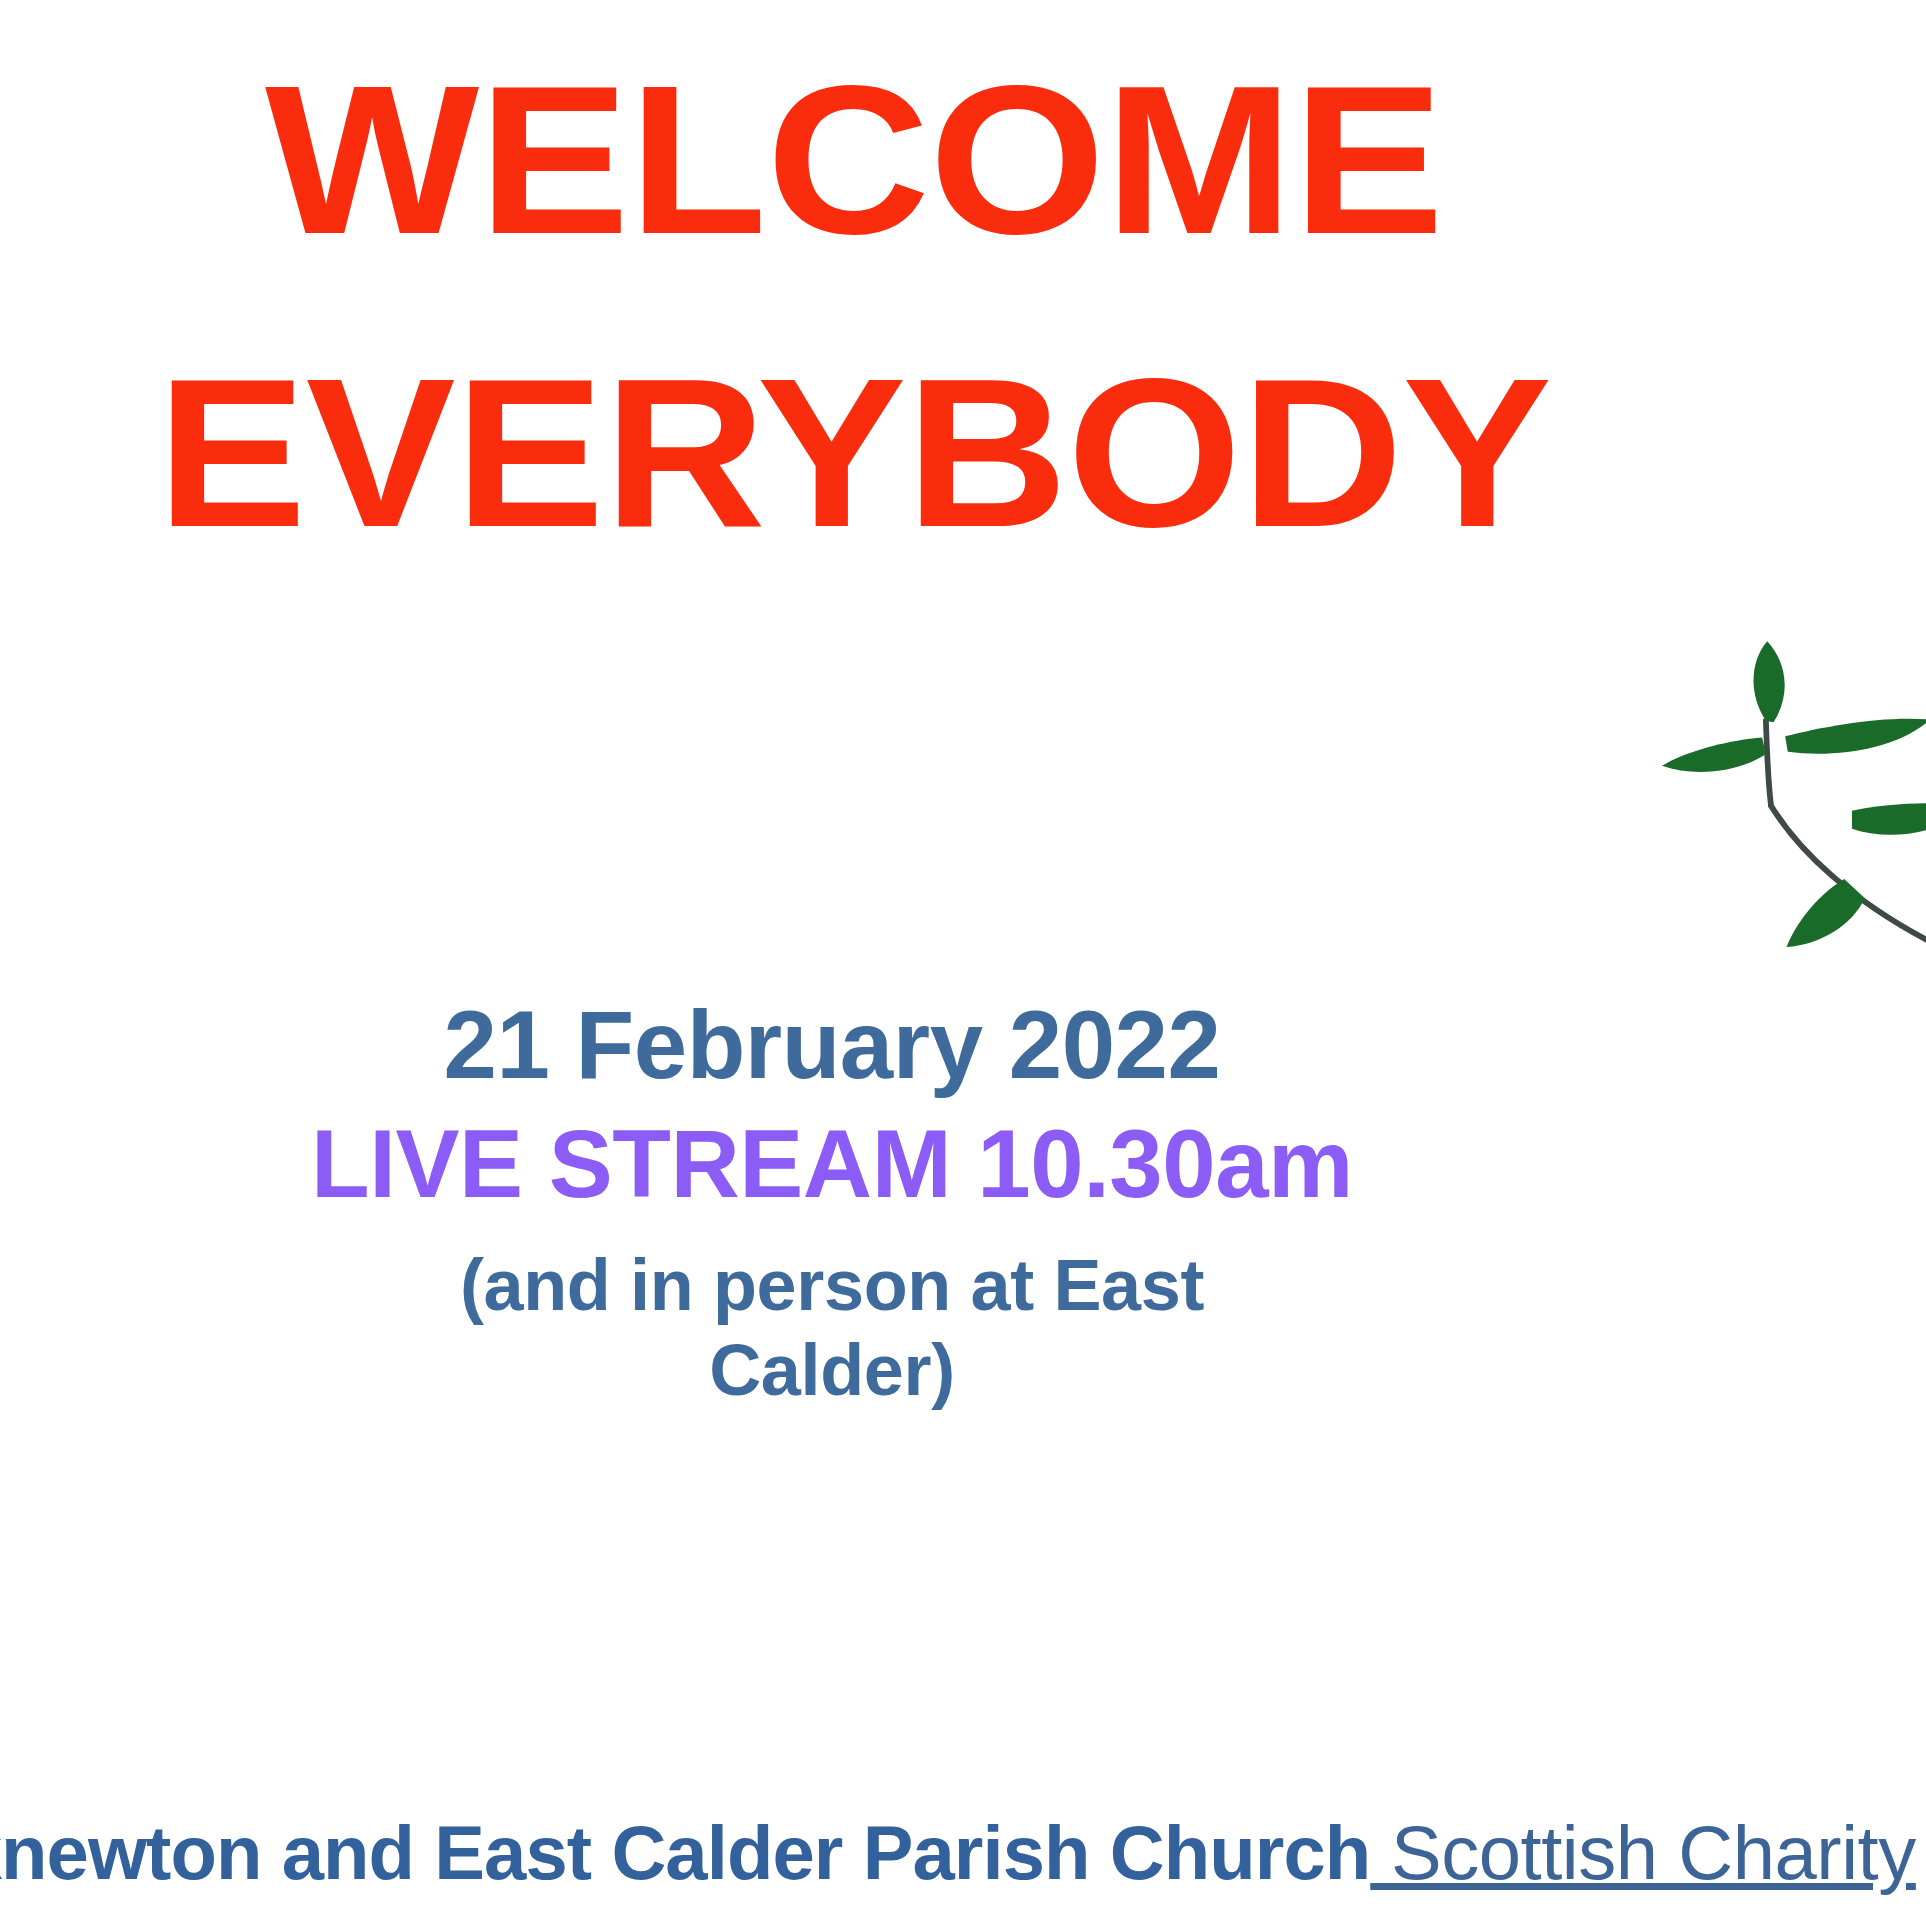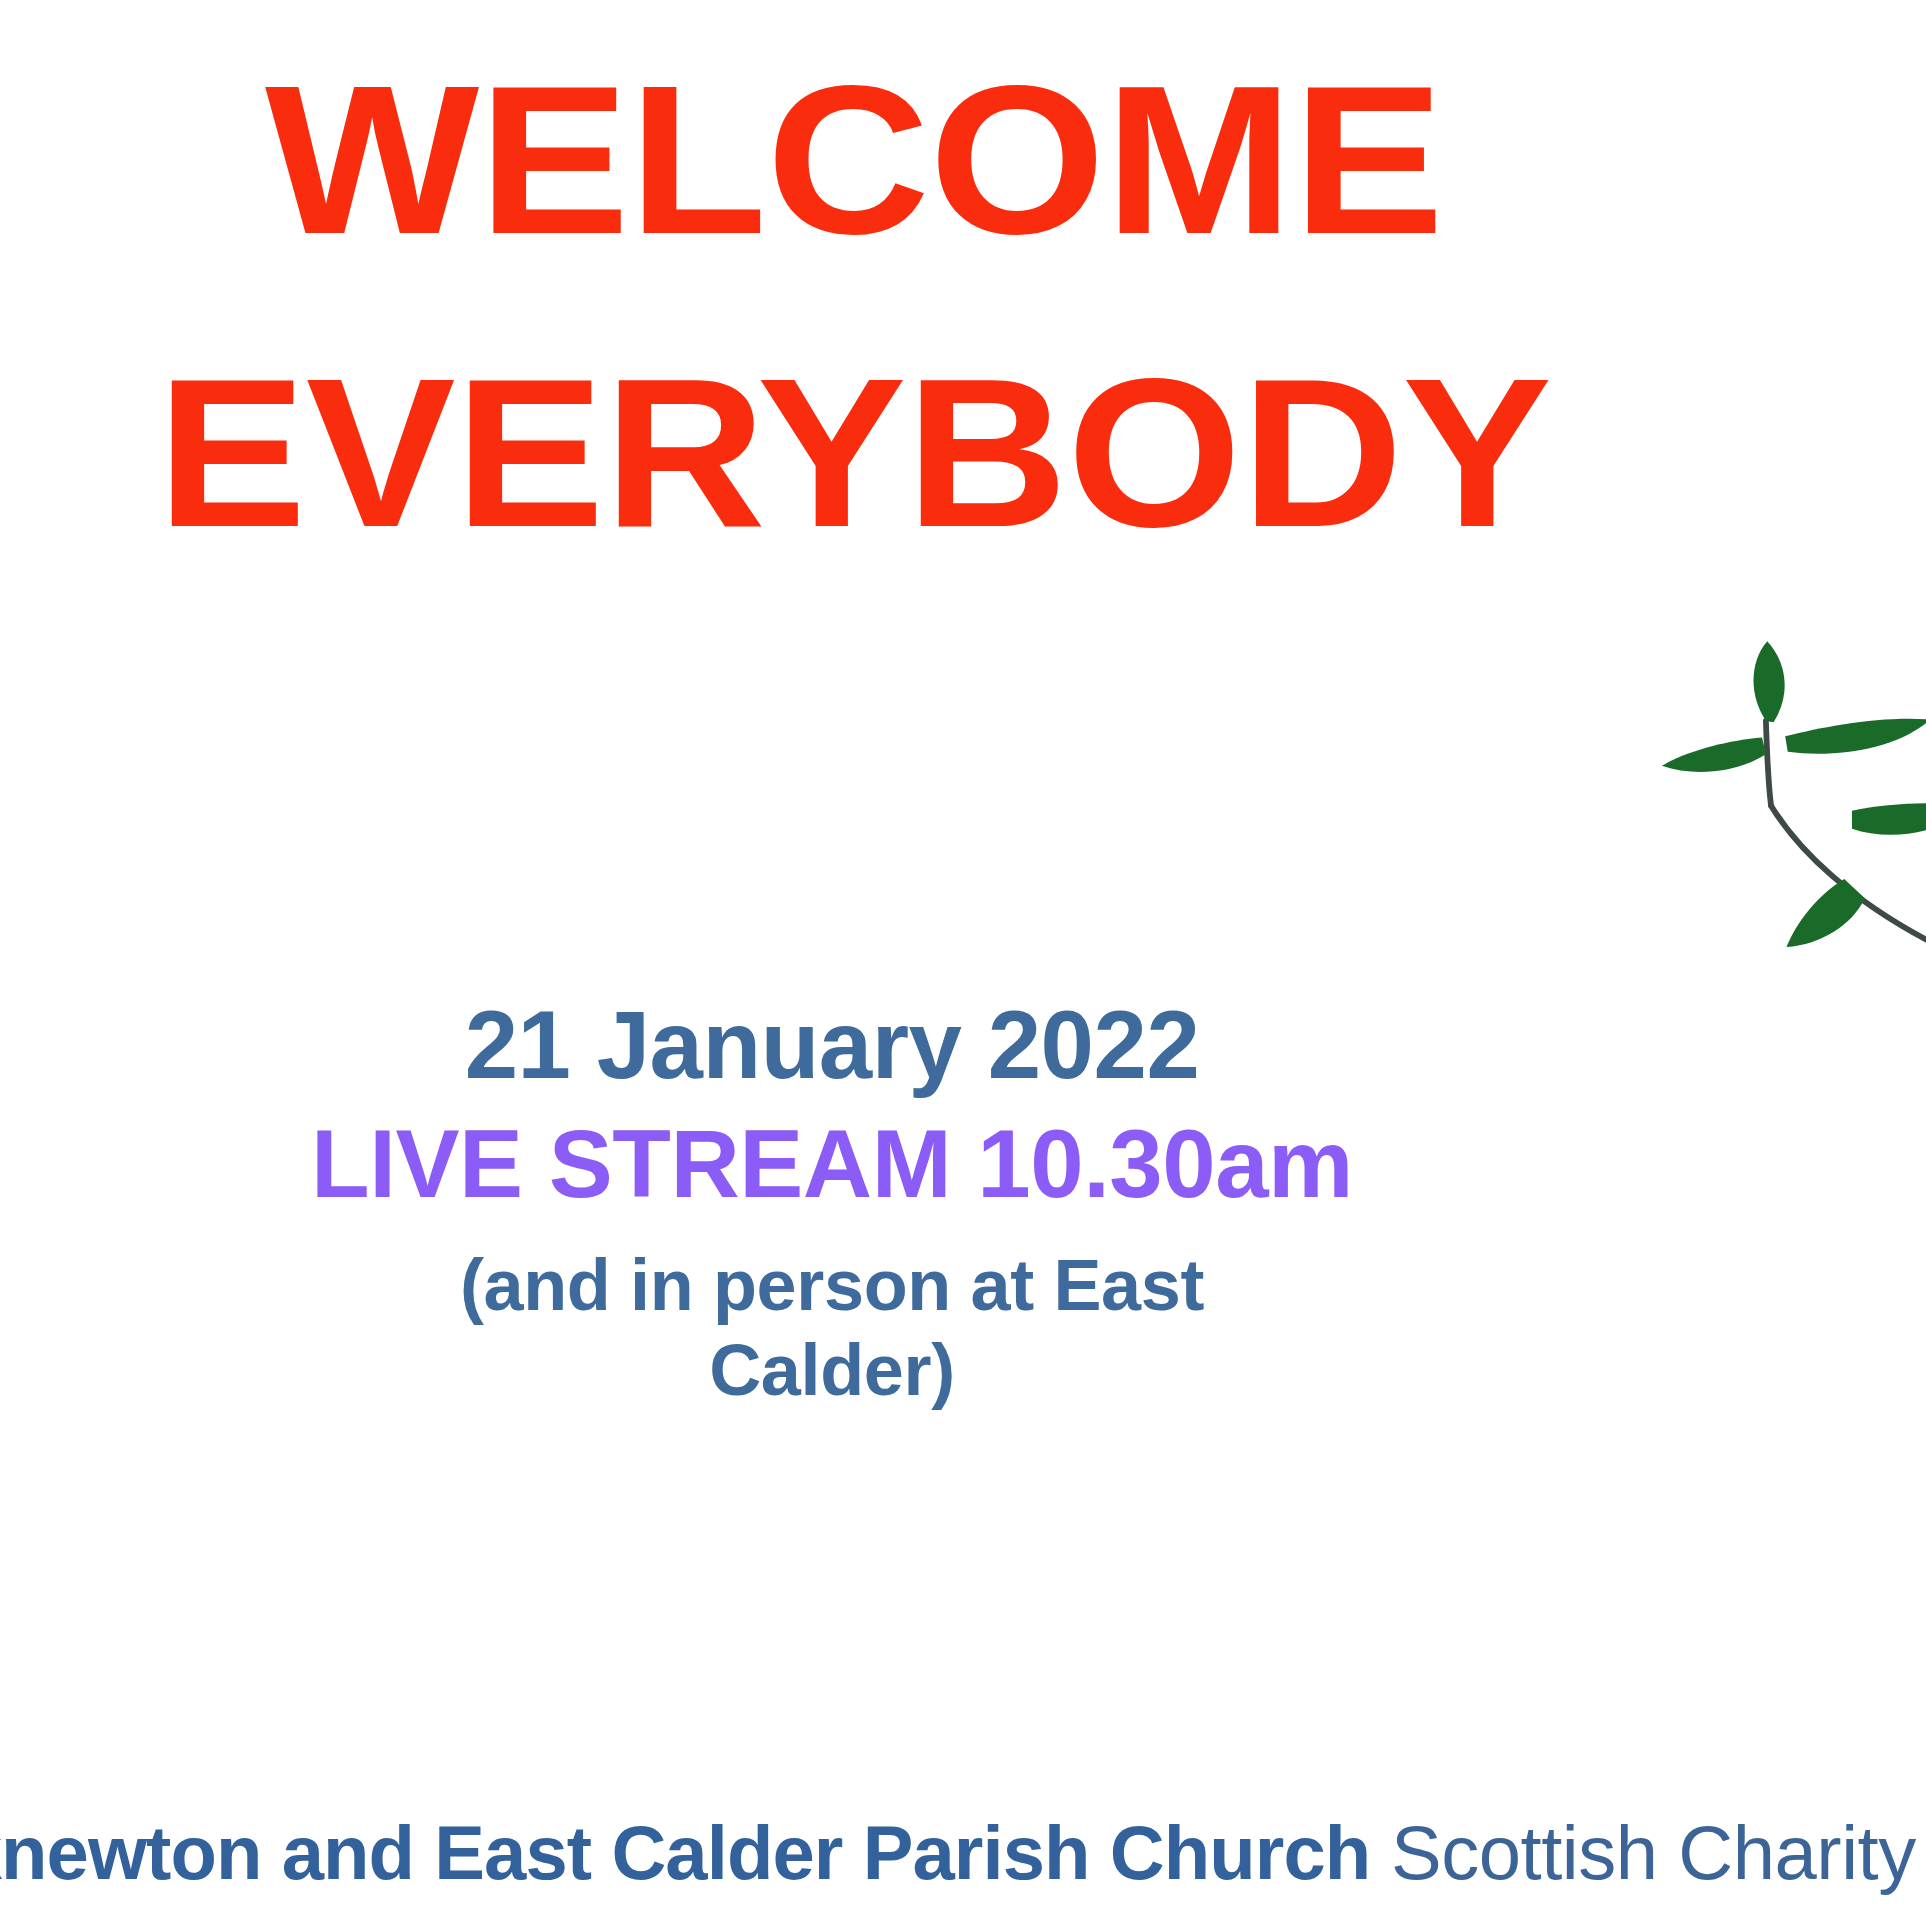--- a/index.html
+++ b/index.html
@@ -131,20 +131,21 @@
   .footer-strong {
     font-weight: 700;
     color: #33619b;
     letter-spacing: -0.012em;
   }
 
   .footer-light {
     font-weight: 400;
     color: #3c6496;
     letter-spacing: -0.006em;
+    text-decoration: underline;
   }
 </style>
 </head>
 <body>
 
 <div id="slide">
 
   <div class="headline-block">
     <span class="headline-line l1">WELCOME</span>
     <span class="headline-line l2">EVERYBODY</span>
@@ -169,21 +170,21 @@
 
       <path d="M330 308 C 388 296, 462 292, 516 302 C 470 344, 388 356, 330 336 Z" fill="#1a6b2a"></path>
 
       <path d="M318 414 C 278 438, 244 480, 228 520 C 282 516, 330 486, 350 444 Z" fill="#1a6b2a"></path>
 
       <path d="M472 764 C 500 756, 520 760, 530 768 C 516 790, 490 796, 470 790 Z" fill="#1a6b2a"></path>
     </svg>
   </div>
 
   <div class="info-block">
-    <span class="info-line info-date">21 January 2022</span>
+    <span class="info-line info-date">21 February 2022</span>
     <span class="info-line info-stream">LIVE STREAM 10.30am</span>
     <span class="info-line info-venue">(and in person at East Calder)</span>
   </div>
 
   <div id="footer-strip">
     <div class="footer-inner">
       <span class="footer-strong">rknewton and East Calder Parish Church</span><span class="footer-light"> Scottish Charity </span>
     </div>
   </div>
 

